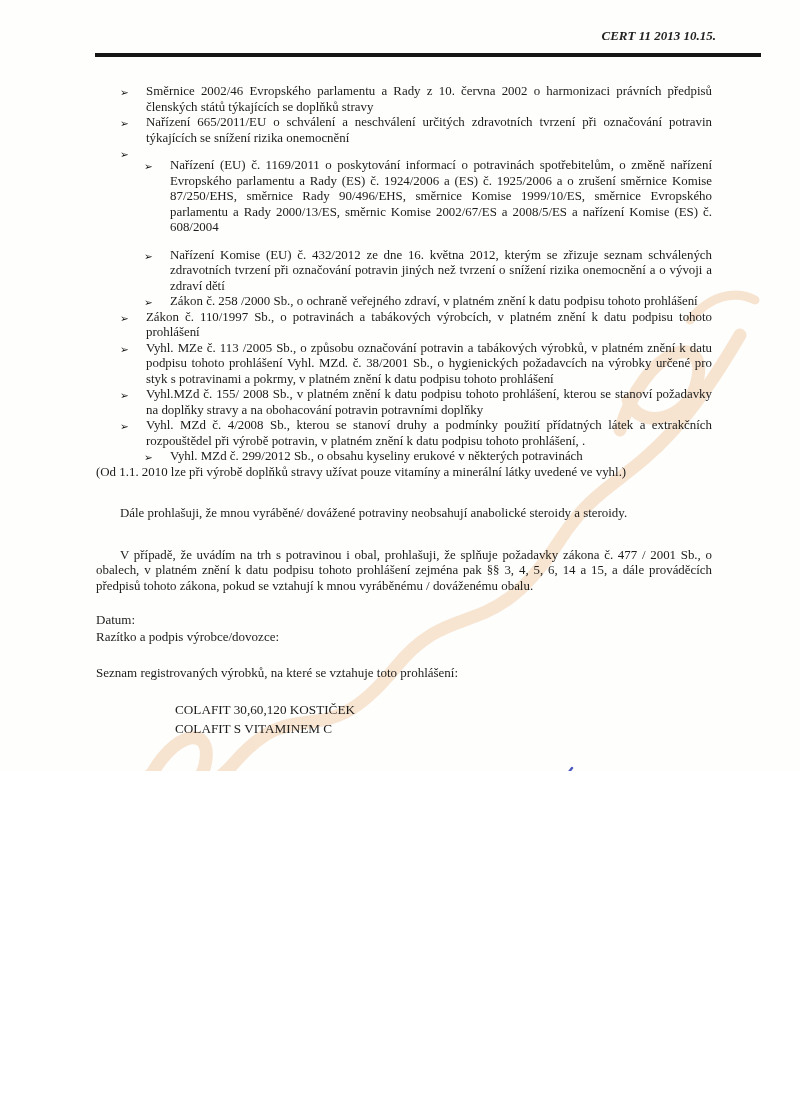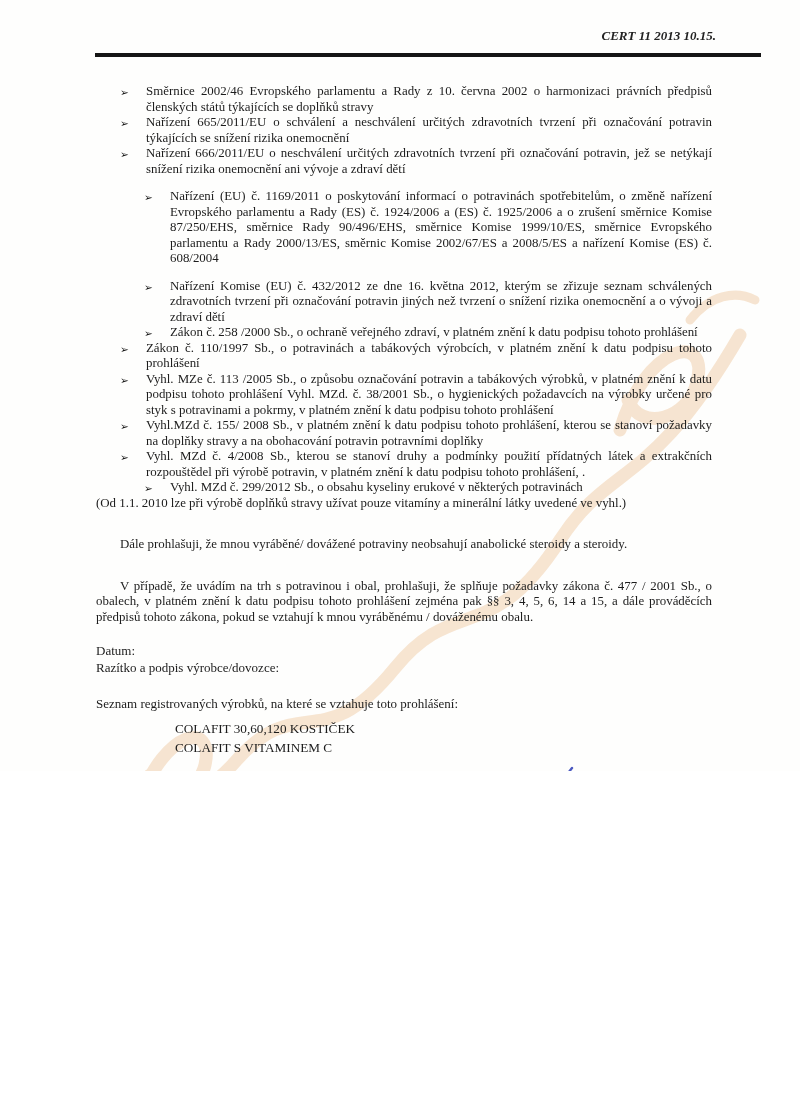--- a/index.html
+++ b/index.html
@@ -27,21 +27,21 @@
   .li.gap { margin-top:12px; }
   .sg.b { font-weight:normal; }
 
   .para { font-size:12.9px; line-height:15.5px; text-align:justify; }
   .para.indent { text-indent:24px; }
   .mt14 { margin-top:14px; }
   .mt16 { margin-top:26px; }
 
   .sig-labels { margin-top:18px; font-size:13px; line-height:16.5px; }
   .seznam { margin-top:20px; font-size:13px; }
-  .products { margin-top:8px; margin-left:79px; font-size:13.2px; line-height:18.5px; }
+  .products { margin-top:20px; margin-left:79px; font-size:13.2px; line-height:18.5px; }
 
   .handwritten-date {
     position:absolute; left:144px; top:810px; z-index:2;
     color:#4050b5; font-size:21px; font-style:italic; letter-spacing:2px;
     font-family:"DejaVu Sans", sans-serif;
     transform:rotate(-3deg) skewX(-8deg);
   }
   .signature { position:absolute; left:330px; top:758px; z-index:2; }
 
   .stamp {
@@ -78,21 +78,21 @@
     </g>
   </svg>
 
   <div class="header-cert">CERT 11 2013 10.15.</div>
   <div class="top-rule"></div>
 
   <div class="content">
     <div class="list">
         <div class="li lvl1"><span class="marker">➢</span><span class="li-text"><span class="sg b">Směrnice 2002/46 Evropského parlamentu a Rady</span><span class="sg"> z 10. června 2002 o harmonizaci právních předpisů členských států týkajících se doplňků stravy</span></span></div>
         <div class="li lvl1"><span class="marker">➢</span><span class="li-text"><span class="sg b">Nařízení 665/2011/EU</span><span class="sg"> o schválení a neschválení určitých zdravotních tvrzení při označování potravin týkajících se snížení rizika onemocnění</span></span></div>
-        <div class="li lvl1"><span class="marker">➢</span><span class="li-text"><span class="sg b">Nařízení 666/2011/EU</span><span class="sg"> o neschválení určitých zdravotních tvrzení při označování potravin, jež se netýkají snížení rizika onemocnění ani vývoje a zdraví dětí</span></span></div>
+        <div class="li lvl1"><span class="marker">➢</span></div>
         <div class="li lvl2 gap"><span class="marker">➢</span><span class="li-text"><span class="sg b">Nařízení (EU) č. 1169/2011</span><span class="sg">  o poskytování informací o potravinách spotřebitelům, o změně nařízení Evropského parlamentu a Rady (ES) č. 1924/2006 a (ES) č. 1925/2006 a o zrušení směrnice Komise 87/250/EHS, směrnice Rady 90/496/EHS, směrnice Komise 1999/10/ES, směrnice Evropského parlamentu a Rady 2000/13/ES, směrnic Komise 2002/67/ES a 2008/5/ES a nařízení Komise (ES) č. 608/2004</span></span></div>
         <div class="li lvl2 gap"><span class="marker">➢</span><span class="li-text"><span class="sg b">Nařízení Komise (EU) č. 432/2012  ze dne 16. května 2012,</span><span class="sg"> kterým se zřizuje seznam schválených zdravotních tvrzení při označování potravin jiných než tvrzení o snížení rizika onemocnění a o vývoji a zdraví dětí</span></span></div>
         <div class="li lvl2"><span class="marker">➢</span><span class="li-text"><span class="sg b">Zákon č. 258 /2000 Sb.,</span><span class="sg"> o ochraně veřejného zdraví, v platném znění k datu podpisu tohoto prohlášení</span></span></div>
         <div class="li lvl1"><span class="marker">➢</span><span class="li-text"><span class="sg b">Zákon č. 110/1997 Sb.,</span><span class="sg"> o potravinách a tabákových výrobcích, v platném znění k datu podpisu tohoto prohlášení</span></span></div>
         <div class="li lvl1"><span class="marker">➢</span><span class="li-text"><span class="sg b">Vyhl. MZe č. 113 /2005 Sb.,</span><span class="sg"> o způsobu označování potravin a tabákových výrobků, v platném znění k datu podpisu tohoto prohlášení </span><span class="sg b">Vyhl. MZd. č. 38/2001 Sb.,</span><span class="sg"> o hygienických požadavcích na výrobky určené pro styk s potravinami a pokrmy, v platném znění k datu podpisu tohoto prohlášení</span></span></div>
         <div class="li lvl1"><span class="marker">➢</span><span class="li-text"><span class="sg b">Vyhl.MZd č. 155/ 2008 Sb.,</span><span class="sg"> v platném znění k datu podpisu tohoto prohlášení, kterou se stanoví požadavky na doplňky stravy a na obohacování potravin potravními doplňky</span></span></div>
         <div class="li lvl1"><span class="marker">➢</span><span class="li-text"><span class="sg b">Vyhl. MZd č. 4/2008 Sb.,</span><span class="sg"> kterou se stanoví druhy a podmínky použití přídatných látek a extrakčních rozpouštědel při výrobě potravin, v platném znění k datu podpisu tohoto prohlášení, .</span></span></div>
         <div class="li lvl2"><span class="marker">➢</span><span class="li-text"><span class="sg b">Vyhl. MZd č. 299/2012 Sb., o obsahu kyseliny erukové v některých potravinách</span></span></div>
       </div>
 

